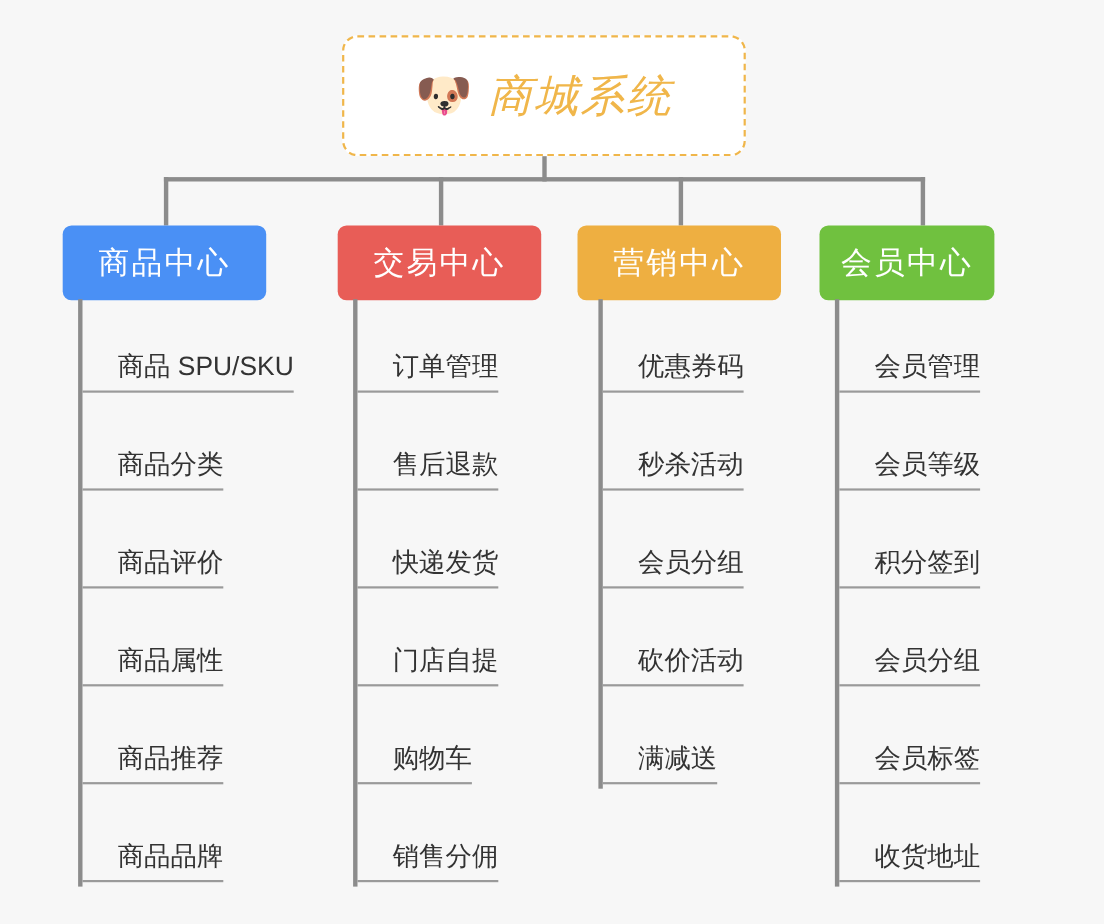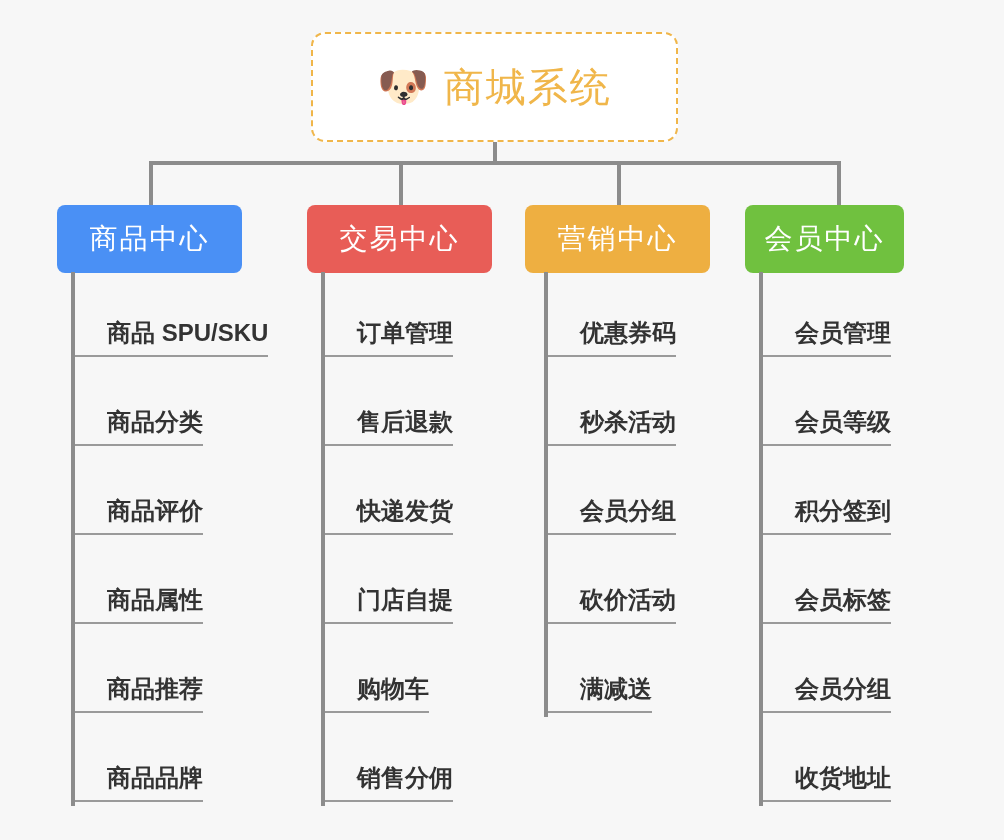--- a/index.html
+++ b/index.html
@@ -91,31 +91,30 @@
   }
   .leaf-text {
     font-size: 24px;
     color: #333333;
     white-space: nowrap;
     padding-left: 32px;
     padding-bottom: 6px;
     border-bottom: 2px solid #9a9a9a;
     display: inline-block;
     box-sizing: border-box;
-    font-weight: bold;
   }
 </style>
 </head>
 <body style="background: rgb(247, 247, 247);">
 
 <div id="canvas">
 
   <div class="root-node" style="border-color: rgb(240, 182, 74);">
     <span class="root-emoji">🐶</span>
-    <span class="root-title" style="color: rgb(240, 182, 74);">商城系统</span>
+    <span class="root-title" style="color: rgb(240, 182, 74); font-style: italic;">商城系统</span>
   </div>
 
   <div class="conn conn-v" style="left: 493px; top: 142px; height: 23px; background: rgb(140, 140, 140);"></div>
   <div class="conn conn-h" style="left: 149px; top: 161px; width: 692px; background: rgb(140, 140, 140);"></div>
   <div class="conn conn-v" style="left: 149px; top: 161px; height: 44px; background: rgb(140, 140, 140);"></div>
   <div class="conn conn-v" style="left: 399px; top: 161px; height: 44px; background: rgb(140, 140, 140);"></div>
   <div class="conn conn-v" style="left: 617px; top: 161px; height: 44px; background: rgb(140, 140, 140);"></div>
   <div class="conn conn-v" style="left: 837px; top: 161px; height: 44px; background: rgb(140, 140, 140);"></div>
 
   <div class="cat" style="left: 57px; top: 205px; width: 185px; background: rgb(74, 144, 245);">
@@ -195,23 +194,23 @@
     <div class="leaf">
         <span class="leaf-text">会员管理</span>
       </div>
     <div class="leaf">
         <span class="leaf-text">会员等级</span>
       </div>
     <div class="leaf">
         <span class="leaf-text">积分签到</span>
       </div>
     <div class="leaf">
+        <span class="leaf-text">会员分组</span>
+      </div>
+    <div class="leaf">
         <span class="leaf-text">会员标签</span>
       </div>
     <div class="leaf">
-        <span class="leaf-text">会员分组</span>
-      </div>
-    <div class="leaf">
         <span class="leaf-text">收货地址</span>
       </div>
   </div>
 
 </div>
 
 </body></html>

